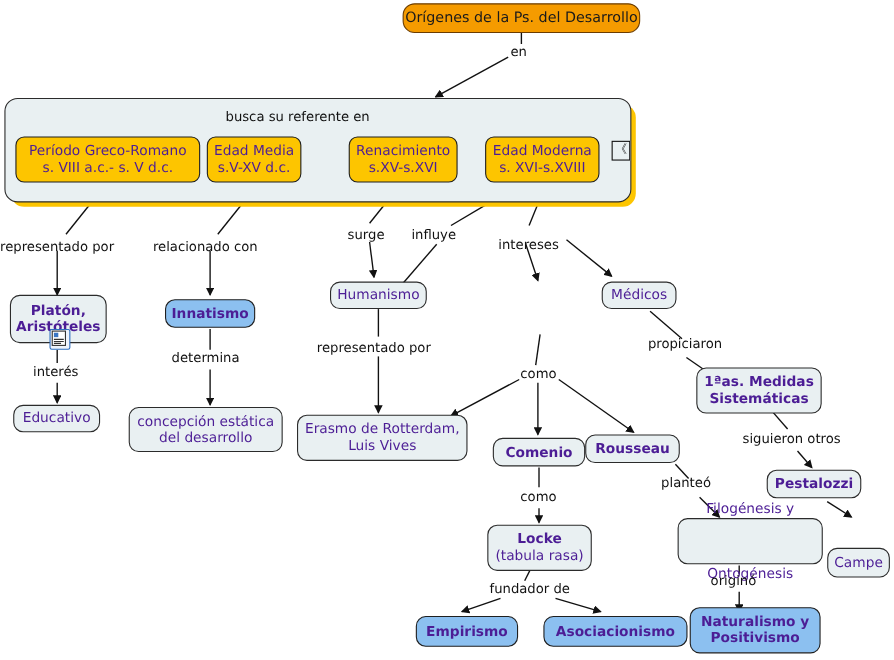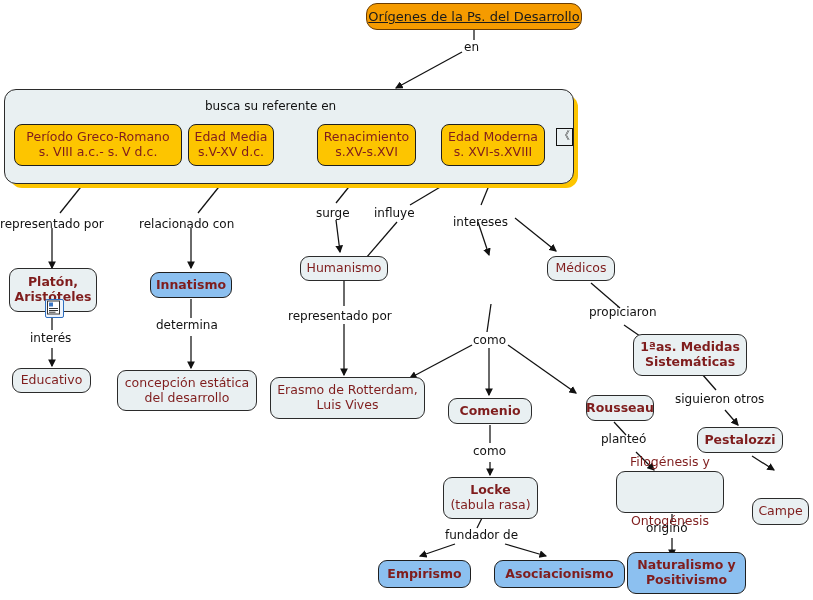--- a/index.html
+++ b/index.html
@@ -31,21 +31,21 @@
     box-sizing: border-box;
     display: flex;
     flex-direction: column;
     align-items: center;
     justify-content: center;
     text-align: center;
     border: 1.3px solid #2b2b2b;
     border-radius: 9px;
     font-size: 12.5px;
     line-height: 1.18;
-    color: #7f1d1d;
+    color: #4c1d95;
     white-space: nowrap;
     z-index: 3;
   }
   .node .l2 { display:block; }
 
   
   .n-plain {
     background: #e9f0f2;
   }
   
@@ -211,21 +211,21 @@
       <path d="M 455 544 L 420 556" marker-end="url(#arrow)"></path>
 
       <path d="M 505 544 L 546 556" marker-end="url(#arrow)"></path>
     </g>
   </svg>
 
   <div id="container-shadow"></div>
   <div id="container-box"></div>
   <div id="collapse-btn">《</div>
 
-  <div class="node n-orange" style="left:366px; top:3px; width:216px; height:27px;text-decoration:underline;">
+  <div class="node n-orange" style="left:366px; top:3px; width:216px; height:27px;">
     <span>Orígenes de la Ps. del Desarrollo</span>
   </div>
 
   <div class="node n-yellow" style="left:14px; top:124px; width:168px; height:42px;">
     <span>Período Greco-Romano</span>
     <span class="l2">s. VIII a.c.- s. V d.c.</span>
   </div>
 
   <div class="node n-yellow" style="left:188px; top:124px; width:86px; height:42px;">
     <span>Edad Media</span>
@@ -281,38 +281,38 @@
 
   <div class="node n-plain" style="left:270px; top:377px; width:155px; height:42px;">
     <span>Erasmo de Rotterdam,</span>
     <span class="l2">Luis Vives</span>
   </div>
 
   <div class="node n-plain bold" style="left:448px; top:398px; width:84px; height:26px;">
     <span>Comenio</span>
   </div>
 
-  <div class="node n-plain bold" style="left:586px; top:395px; width:68px; height:26px;">
+  <div class="node n-plain bold" style="left:532px; top:395px; width:86px; height:26px;">
     <span>Rousseau</span>
   </div>
 
   <div class="node n-plain bold" style="left:633px; top:334px; width:114px; height:42px;">
     <span>1ªas. Medidas</span>
     <span class="l2">Sistemáticas</span>
   </div>
 
   <div class="node n-plain bold" style="left:697px; top:427px; width:86px; height:26px;text-align:center;">
     <span>Pestalozzi</span>
   </div>
 
   <div class="node n-plain" style="left:752px; top:498px; width:57px; height:27px;">
     <span>Campe</span>
   </div>
 
-  <div class="node n-plain" style="left:616px; top:471px; width:108px; height:42px;gap:44px;">
+  <div class="node n-plain" style="left:616px; top:471px; width:132px; height:42px;gap:44px;">
     <span>Filogénesis y</span>
     <span class="l2">Ontogénesis</span>
   </div>
 
   <div class="node n-plain" style="left:443px; top:477px; width:95px; height:42px;">
     <span class="bold">Locke</span>
     <span class="l2">(tabula rasa)</span>
   </div>
 
   <div class="node n-blue" style="left:378px; top:560px; width:93px; height:28px;">

